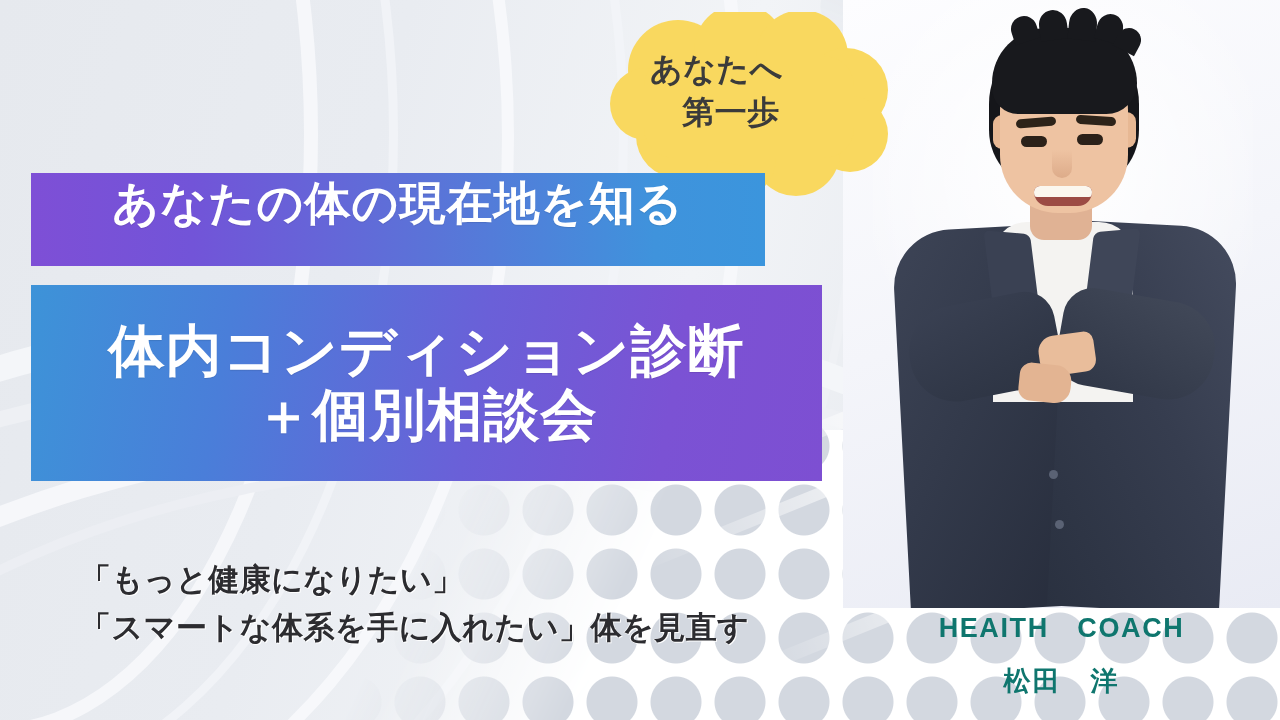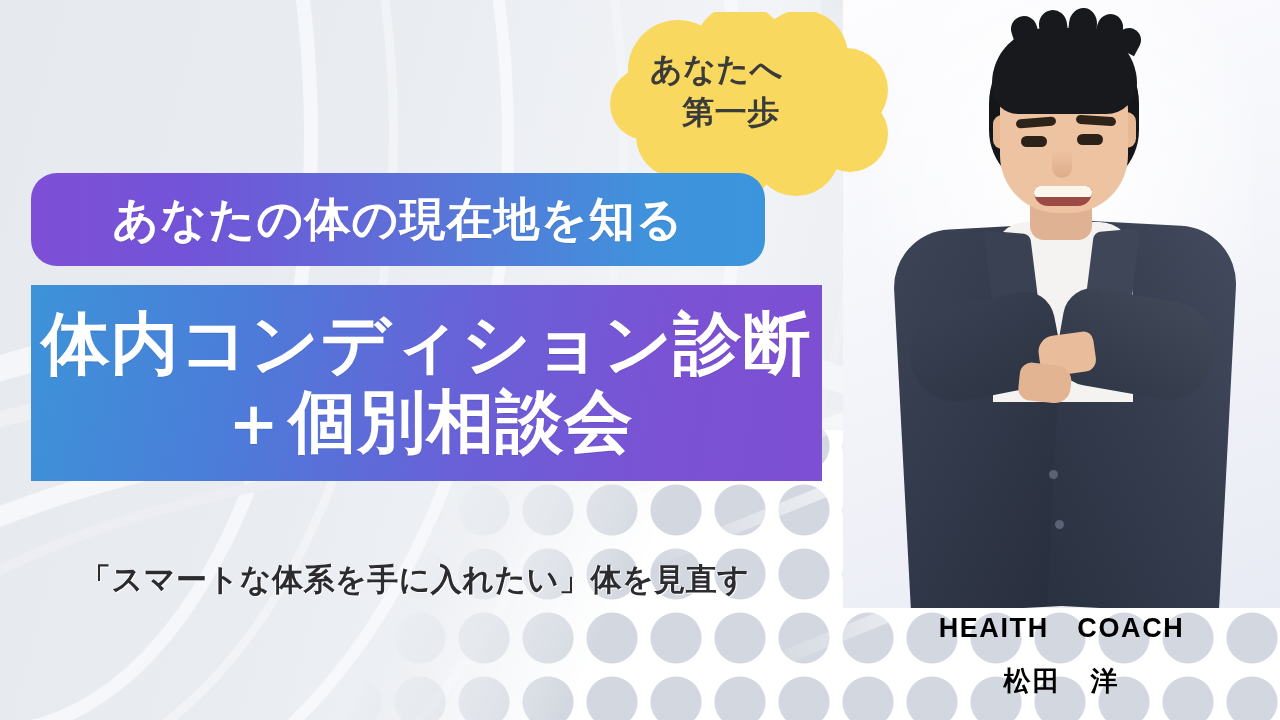--- a/index.html
+++ b/index.html
@@ -229,41 +229,41 @@
     box-sizing: border-box;
   }
   .bubble-line1 { display: block; text-align: left; padding-left: 24px; }
   .bubble-line2 { display: block; text-align: center; padding-right: 28px; }
 
   
   .title-bar-1 {
     position: absolute;
     left: 31px; top: 173px; width: 734px; height: 93px;
     background: linear-gradient(90deg, #7e4fd6 0%, #7254d8 22%, #5a74d8 55%, #3f93dc 85%, #3b95dd 100%);
-    display: flex; align-items: center; justify-content: center; border-radius: 26px;
+    display: flex; justify-content: center;
   }
   .title-bar-1 .txt {
     color: #ffffff;
     font-size: 46px;
     font-weight: 700;
     letter-spacing: 1px;
     white-space: nowrap;
     text-shadow: 0 1px 1px rgba(0,0,0,0.10);
   }
 
   .title-bar-2 {
     position: absolute;
     left: 31px; top: 285px; width: 791px; height: 196px;
     background: linear-gradient(100deg, #3d93d8 0%, #4a7ed9 25%, #6a60d8 56%, #7b52d4 80%, #7d4fd2 100%);
     display: flex; flex-direction: column; align-items: center; justify-content: center;
   }
   .title-bar-2 .l1,
   .title-bar-2 .l2 {
     color: #ffffff;
-    font-size: 68px;
+    font-size: 56px;
     font-weight: 700;
     letter-spacing: 1px;
     line-height: 1.14;
     white-space: nowrap;
     text-shadow: 0 1px 1px rgba(0,0,0,0.10);
   }
 
   
   .subtext {
     position: absolute;
@@ -275,21 +275,21 @@
     letter-spacing: 0.5px;
     text-shadow: 1px 1px 0 rgba(255,255,255,0.95), -1px 0 0 rgba(255,255,255,0.85);
   }
   .subtext span { display: block; white-space: nowrap; }
 
   
   .coach {
     position: absolute;
     left: 843px; top: 612px; width: 437px;
     text-align: center;
-    color: #000000;
+    color: #0f766e;
   }
   .coach .role {
     font-size: 27px;
     font-weight: 700;
     letter-spacing: 1.6px;
     line-height: 1.25;
   }
   .coach .name {
     font-size: 27px;
     font-weight: 700;
@@ -390,20 +390,21 @@
   <div class="title-bar-1">
     <div class="txt">あなたの体の現在地を知る</div>
   </div>
 
   <div class="title-bar-2">
     <div class="l1">体内コンディション診断</div>
     <div class="l2">＋個別相談会</div>
   </div>
 
   <div class="subtext">
+    <span>「もっと健康になりたい」</span>
     <span>「スマートな体系を手に入れたい」体を見直す</span>
   </div>
 
   <div class="coach">
     <div class="role">HEAITH　COACH</div>
     <div class="name">松田　洋</div>
   </div>
 
 </div>
 

